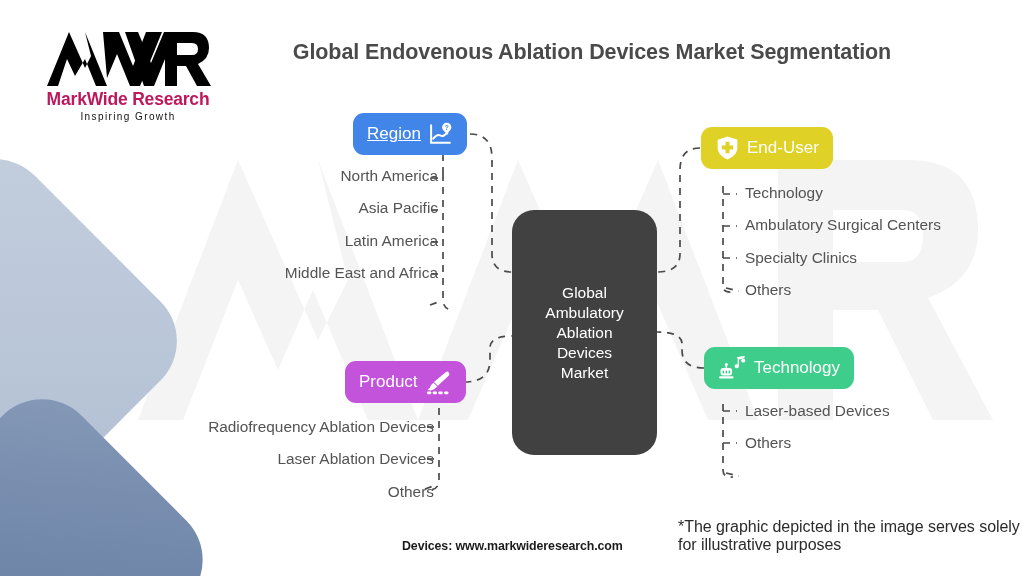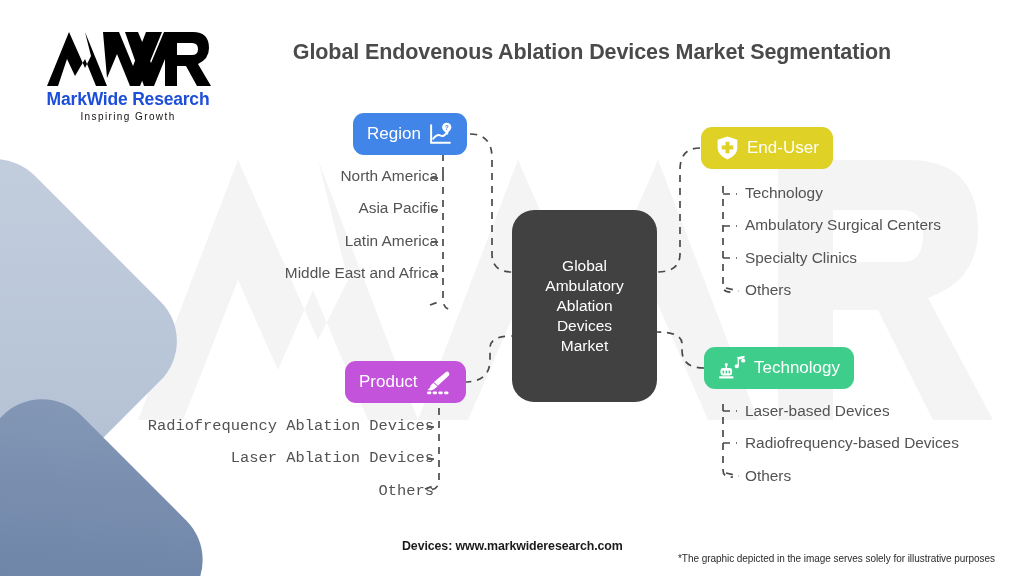--- a/index.html
+++ b/index.html
@@ -48,21 +48,21 @@
   .logo {
     position: absolute;
     left: 28px; top: 30px;
     width: 200px;
     text-align: center;
   }
   .logo svg { display:block; margin: 0 auto; }
   .logo-name {
     font-size: 17.5px;
     font-weight: bold;
-    color: #1d4ed8;
+    color: #be185d;
     letter-spacing: -0.2px;
     margin-top: 1px;
   }
   .logo-tag {
     font-size: 10px;
     font-weight: normal;
     color: #111;
     letter-spacing: 1.4px;
     margin-top: 1px;
   }
@@ -76,21 +76,21 @@
     font-size: 21.5px;
     font-weight: bold;
     color: #4a4a4a;
     letter-spacing: -0.1px;
   }
 
   
   .center-node {
     position: absolute;
     left: 512px; top: 210px;
-    width: 145px; height: 192px;
+    width: 145px; height: 245px;
     background: #414141;
     border-radius: 22px;
     color: #fff;
     font-size: 15.5px;
     line-height: 20px;
     display: flex;
     align-items: center;
     justify-content: center;
     text-align: center;
     z-index: 5;
@@ -104,37 +104,37 @@
     display: flex;
     align-items: center;
     gap: 7px;
     padding: 0 14px;
     color: #fff;
     font-size: 17px;
     z-index: 6;
     white-space: nowrap;
   }
   .badge .bi { display:flex; align-items:center; }
-  .badge-region   { left: 353px; top: 113px; background: #4285e8; }
+  .badge-region   { left: 353px; top: 113px; background: #4285e8; text-decoration: underline; }
   .badge-enduser  { left: 701px; top: 127px; background: #dfd125; }
   .badge-product  { left: 345px; top: 361px; background: #c353db; }
   .badge-tech     { left: 704px; top: 347px; background: #3ecd8b; }
 
   
   .leaf-list { position: absolute; z-index: 4; }
   .leaf {
     color: #535353;
     font-size: 15.4px;
     white-space: nowrap;
     line-height: 1;
   }
   .list-region  { left: 0px;   top: 168px; width: 438px; text-align: right; }
   .list-region  .leaf { margin-bottom: 17px; }
   .list-product { left: 0px;   top: 419px; width: 434px; text-align: right; }
-  .list-product .leaf { margin-bottom: 17px; font-family: Liberation Mono, monospace; }
+  .list-product .leaf { margin-bottom: 17px; }
   .list-enduser { left: 745px; top: 185px; text-align: left; }
   .list-enduser .leaf { margin-bottom: 17px; }
   .list-tech    { left: 745px; top: 403px; text-align: left; }
   .list-tech    .leaf { margin-bottom: 17px; }
 
   
   .links {
     position: absolute;
     left: 0; top: 0;
     width: 1024px; height: 576px;
@@ -146,22 +146,22 @@
   .source {
     position: absolute;
     left: 402px; top: 539px;
     font-size: 12.4px;
     font-weight: bold;
     color: #1b1b1b;
     letter-spacing: -0.1px;
   }
   .disclaimer {
     position: absolute;
-    left: 678px; top: 553px;
-    font-size: 10px;
+    left: 678px; top: 518px;
+    font-size: 16px;
     color: #2b2b2b;
     letter-spacing: -0.05px;
   }
 </style>
 </head>
 <body>
 
 <div id="stage">
 
   <div class="wm">
@@ -315,20 +315,19 @@
   </div>
 
   <div class="leaf-list list-product">
     <div class="leaf">Radiofrequency Ablation Devices</div>
     <div class="leaf">Laser Ablation Devices</div>
     <div class="leaf">Others</div>
   </div>
 
   <div class="leaf-list list-tech">
     <div class="leaf">Laser-based Devices</div>
-    <div class="leaf">Radiofrequency-based Devices</div>
     <div class="leaf">Others</div>
   </div>
 
   <div class="source">Devices: www.markwideresearch.com</div>
   <div class="disclaimer">*The graphic depicted in the image serves solely for illustrative purposes</div>
 
 </div>
 
 </body></html>

